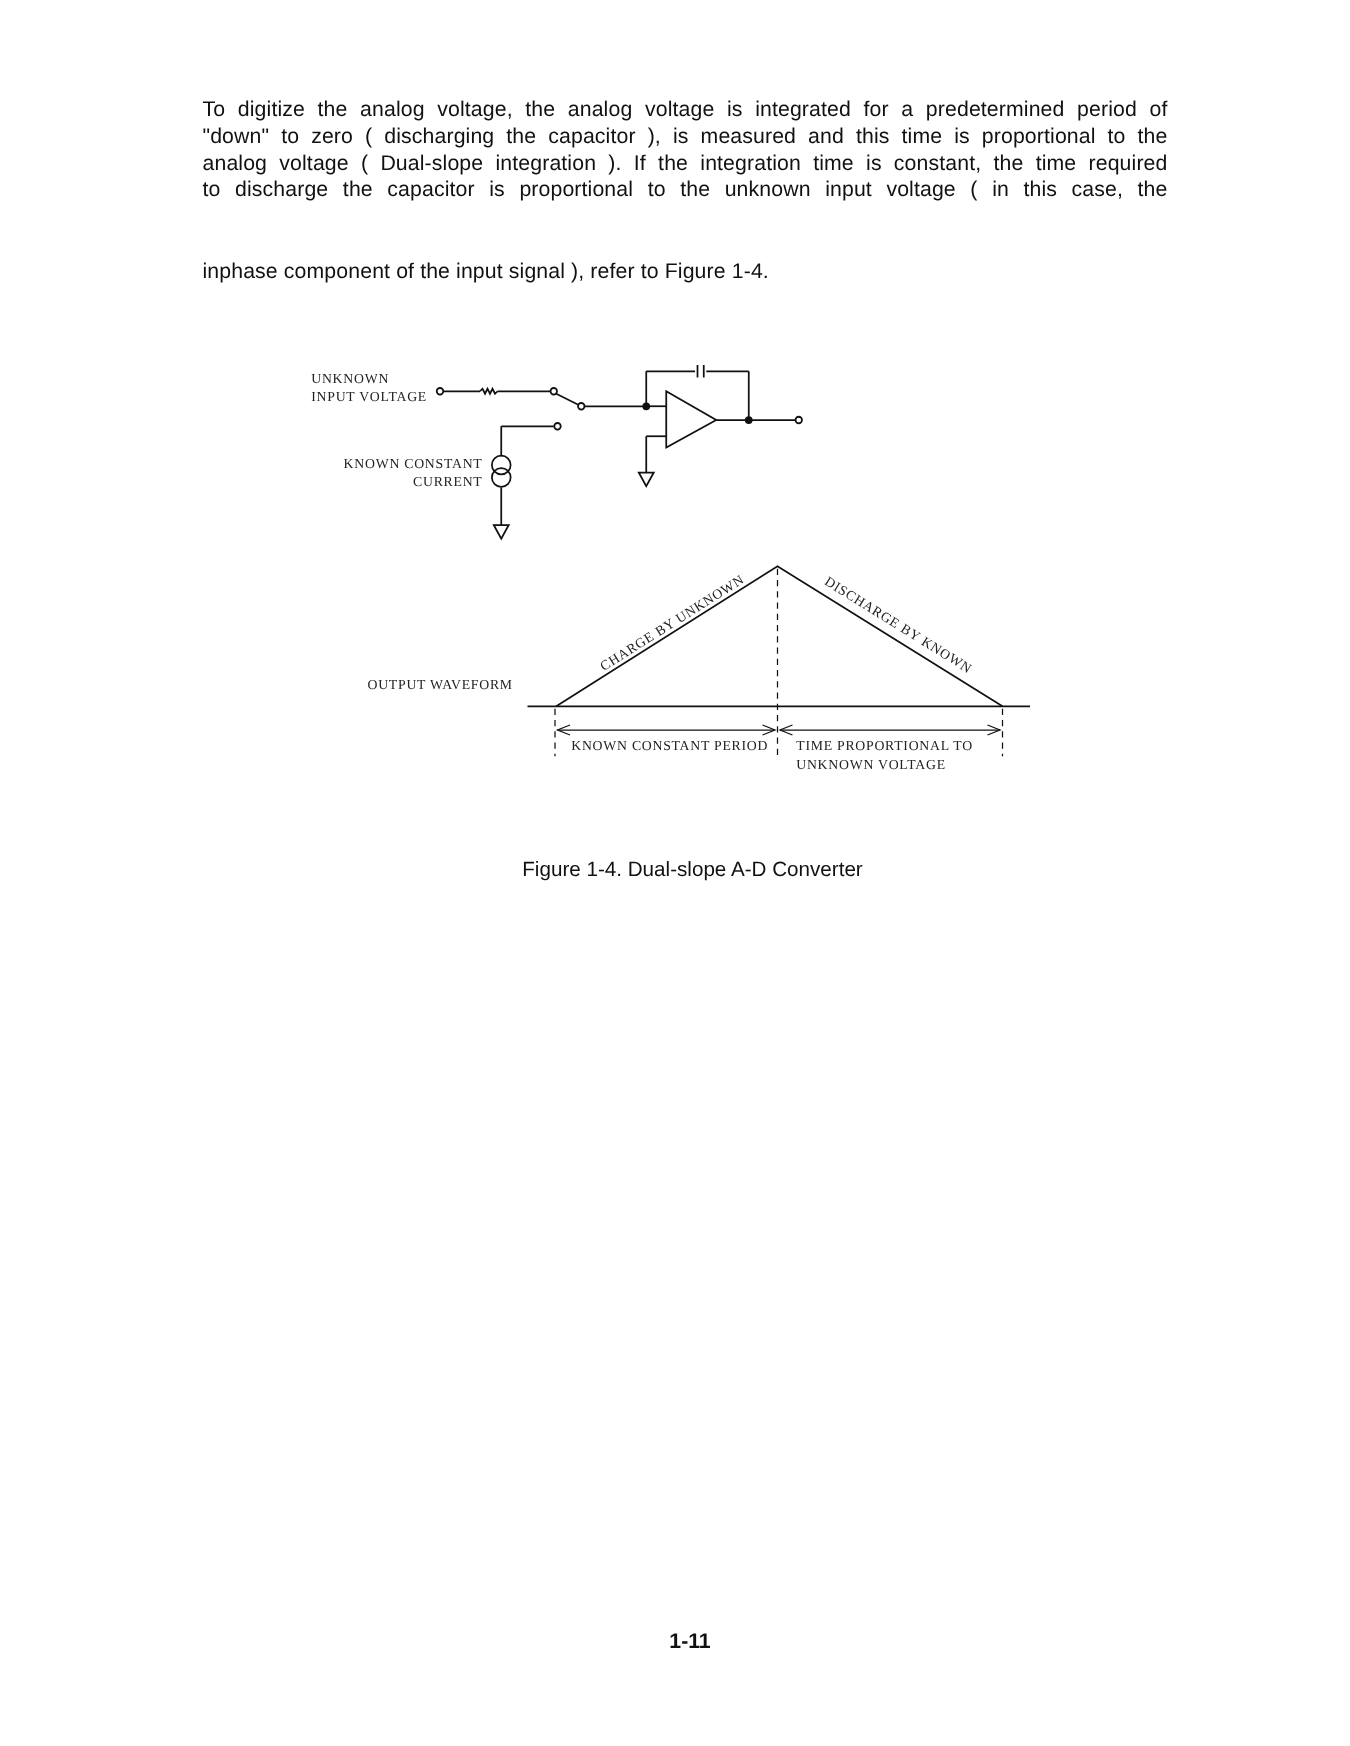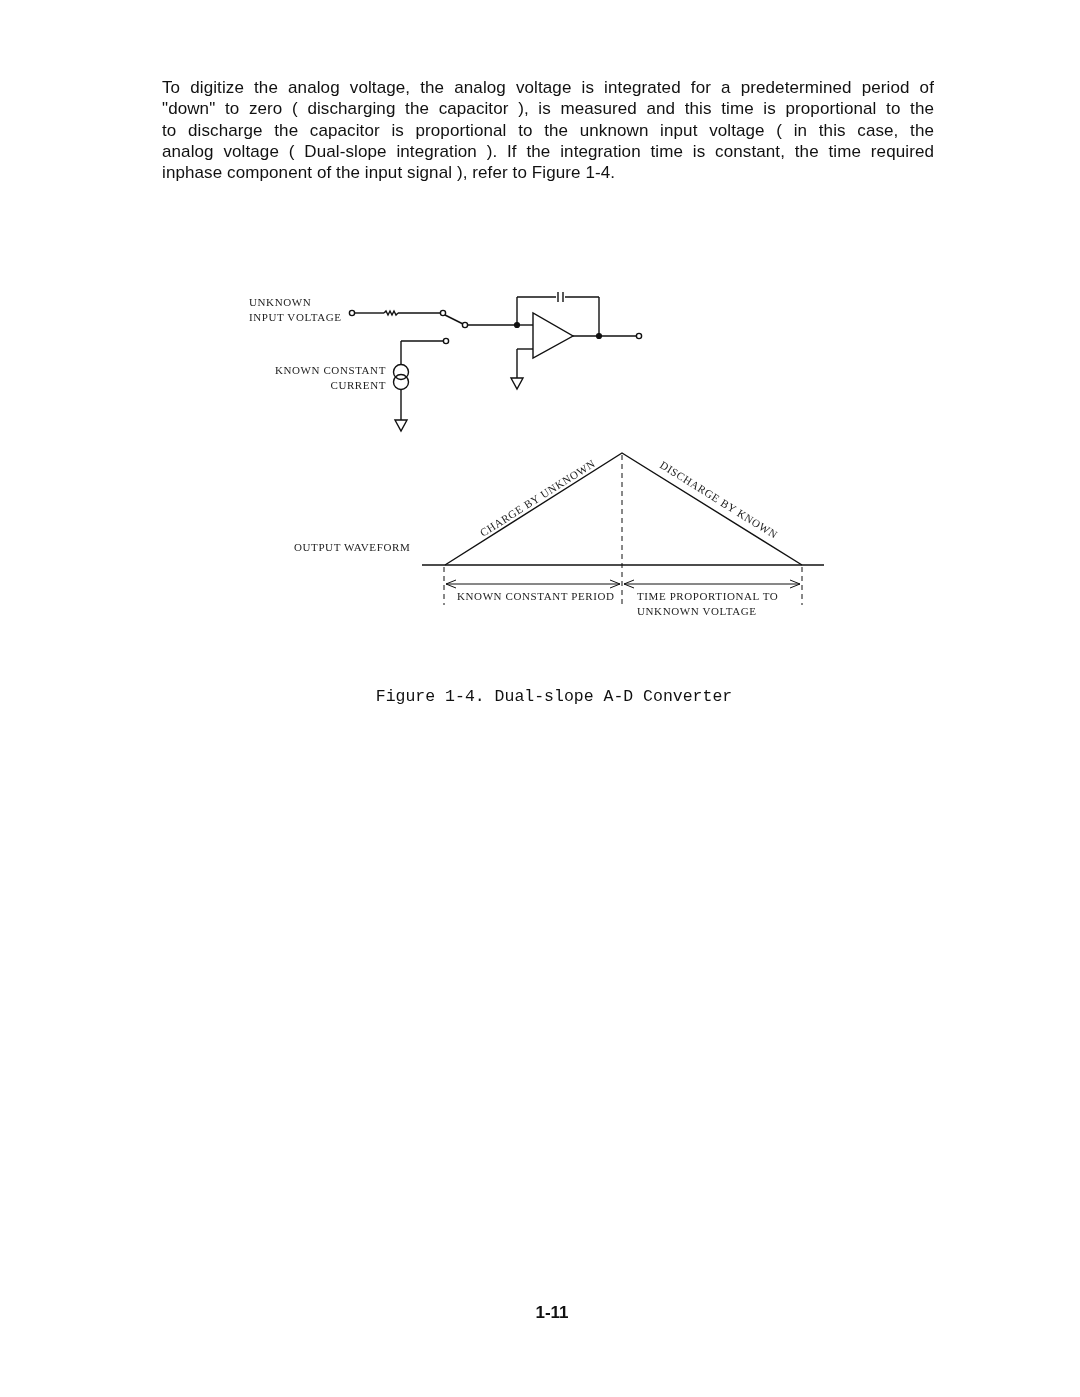--- a/index.html
+++ b/index.html
@@ -5,43 +5,43 @@
     html, body { margin: 0; padding: 0; background: #ffffff; }
     body {
       width: 1080px; height: 1397px; position: relative; overflow: hidden;
       font-family: "Liberation Sans", sans-serif; color: #111;
     }
     .para {
       position: absolute; left: 162px; top: 77px; width: 772px;
       font-size: 17px; line-height: 21.3px; letter-spacing: 0.1px;
     }
     .para .line { display: block; text-align: justify; text-align-last: justify; white-space: nowrap; }
-    .para .line.last { text-align-last: left; }
+    .para .line.last { text-align-last: left; margin-top: 44px; }
     .figure {
       position: absolute; left: 0; top: 0; width: 1080px; height: 760px;
     }
     .figure svg { position: absolute; left: 0; top: 0; }
     .mono { font-family: "Liberation Serif", serif; font-size: 11px; fill: #222; letter-spacing: 0.6px; }
     .caption {
       position: absolute; left: 0; width: 1080px; top: 687px;
-      text-align: center; font-size: 16.5px; padding-left: 28px; box-sizing: border-box; font-family: Liberation Mono, monospace;
+      text-align: center; font-size: 16.5px; padding-left: 28px; box-sizing: border-box;
     }
     .page-number {
       position: absolute; left: 0; width: 1080px; top: 1303px;
       text-align: center; font-size: 17px; font-weight: bold; padding-left: 24px; box-sizing: border-box;
     }
   </style>
 </head>
 <body>
 
 <div class="para">
   <span class="line">To digitize the analog voltage, the analog voltage is integrated for a predetermined period of</span>
   <span class="line">"down" to zero ( discharging the capacitor ), is measured and this time is proportional to the</span>
+  <span class="line">analog voltage ( Dual-slope integration ). If the integration time is constant, the time required</span>
   <span class="line">to discharge the capacitor is proportional to the unknown input voltage ( in this case, the</span>
-  <span class="line">analog voltage ( Dual-slope integration ). If the integration time is constant, the time required</span>
   <span class="line last">inphase component of the input signal ), refer to Figure 1-4.</span>
 </div>
 
 <div class="figure">
   <svg width="1080" height="760" viewBox="0 0 1080 760">
     <g stroke="#111" stroke-width="1.4" fill="none">
 
       <g>
         <circle cx="352" cy="313" r="2.6" fill="#fff"></circle>
       </g>

